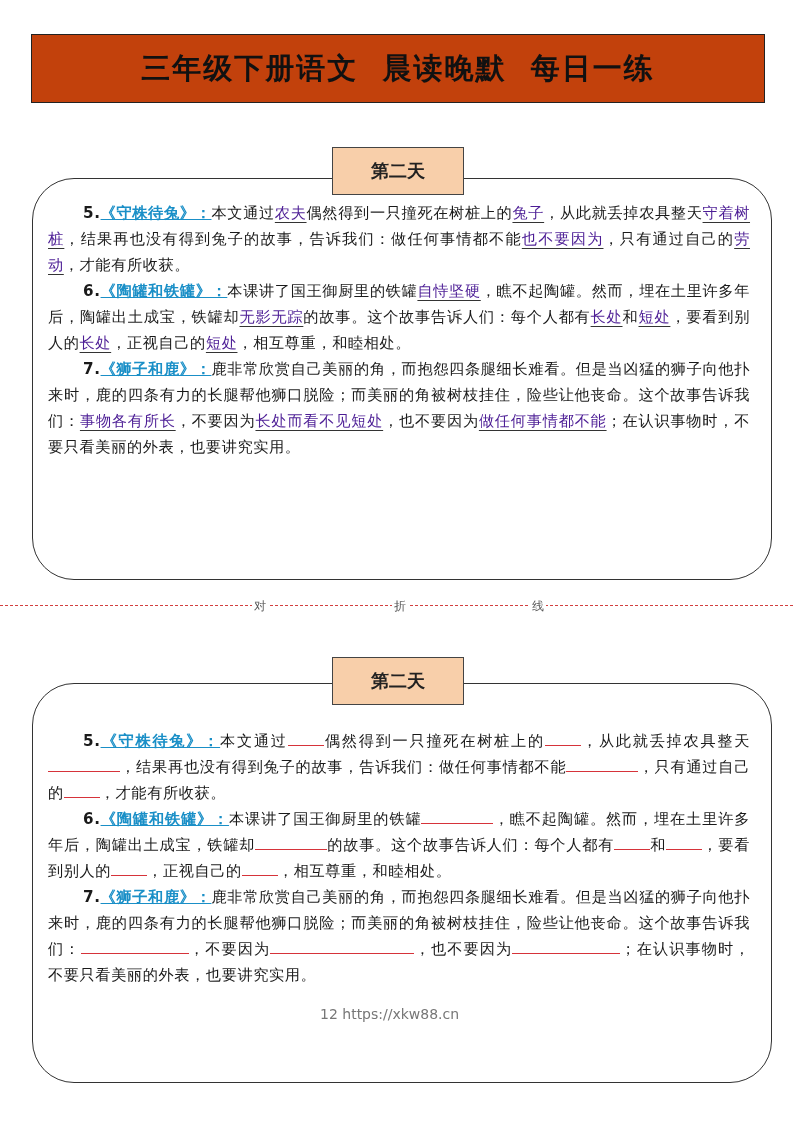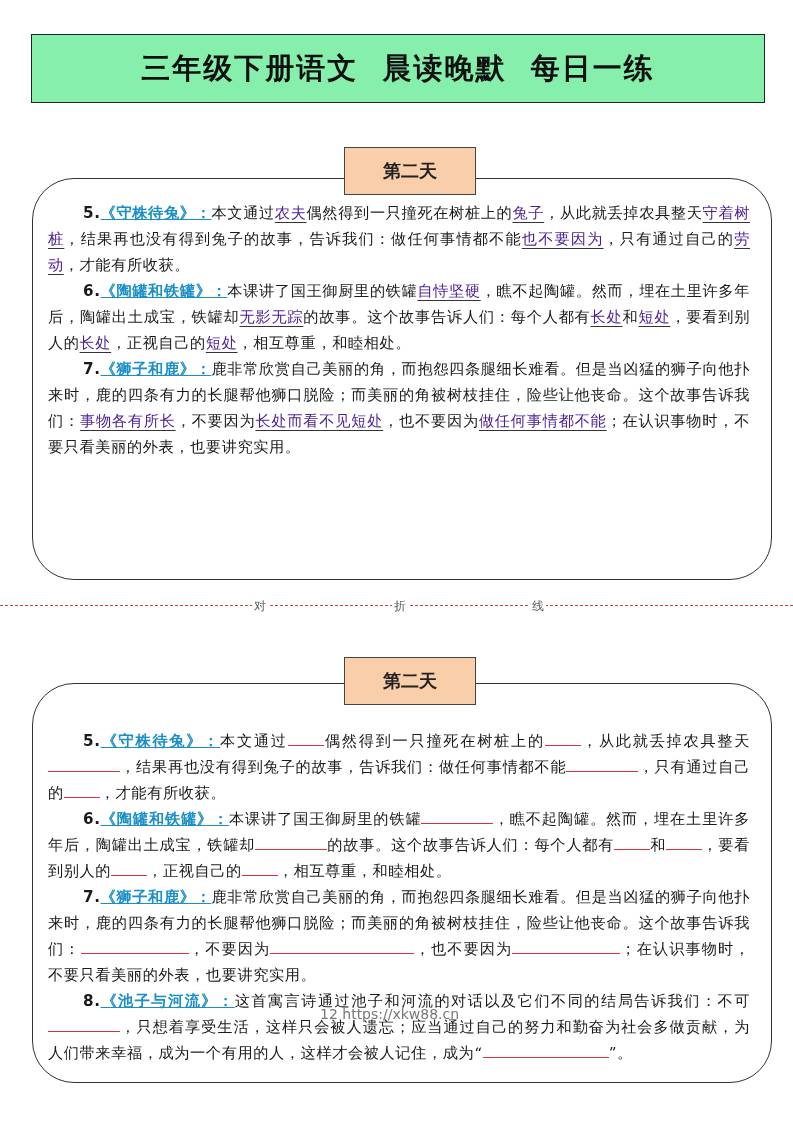--- a/index.html
+++ b/index.html
@@ -1,27 +1,27 @@
 <!DOCTYPE html>
 <html><head>
 <meta charset="utf-8">
 <style>
   html, body { margin:0; padding:0; background:#ffffff; }
   body { width:793px; height:1122px; position:relative; overflow:hidden;
          font-family:"DejaVu Serif", "Liberation Serif", serif; color:#1a1a1a; }
   .banner { position:absolute; left:31px; top:34px; width:734px; height:69px;
-            background:#86efac; border:1px solid #222; box-sizing:border-box;
+            background:#c2410c; border:1px solid #222; box-sizing:border-box;
             display:flex; align-items:center; justify-content:center; }
   .banner-title { font-family:"DejaVu Sans", sans-serif; font-weight:bold; font-size:29px;
                   letter-spacing:2px; color:#111; white-space:pre; }
   .card { position:absolute; left:32px; width:740px; border:1.3px solid #333;
           border-radius:42px; box-sizing:border-box; background:#fff; }
   .card1 { top:178px; height:402px; }
   .card2 { top:683px; height:400px; }
-  .day-tab { position:absolute; left:344px; width:132px; height:48px;
+  .day-tab { position:absolute; left:332px; width:132px; height:48px;
              background:#f8cfaa; border:1px solid #444; box-sizing:border-box;
              display:flex; align-items:center; justify-content:center;
              font-family:"DejaVu Sans", sans-serif; font-weight:bold; font-size:18px; color:#222; z-index:2; }
   .tab1 { top:147px; }
   .tab2 { top:657px; }
   .content { position:absolute; left:48px; width:702px; font-size:15.2px; line-height:26px;
              text-align:justify; letter-spacing:0.6px; }
   .content1 { top:200px; }
   .content2 { top:728px; }
   .para { margin:0; text-indent:35px; }
@@ -55,16 +55,15 @@
 <span class="fold-label" style="left:252px">对</span>
 <span class="fold-label" style="left:392px">折</span>
 <span class="fold-label" style="left:530px">线</span>
 
 <div class="day-tab tab2">第二天</div>
 <div class="card card2"></div>
 <div class="content content2">
     <p class="para"><span class="num">5.</span><span class="ttl">《守株待兔》：</span><span>本文通过</span><span class="blank" style="width: 36px;"></span><span>偶然得到一只撞死在树桩上的</span><span class="blank" style="width: 36px;"></span><span>，从此就丢掉农具整天</span><span class="blank" style="width: 72px;"></span><span>，结果再也没有得到兔子的故事，告诉我们：做任何事情都不能</span><span class="blank" style="width: 72px;"></span><span>，只有通过自己的</span><span class="blank" style="width: 36px;"></span><span>，才能有所收获。</span></p>
     <p class="para"><span class="num">6.</span><span class="ttl">《陶罐和铁罐》：</span><span>本课讲了国王御厨里的铁罐</span><span class="blank" style="width: 72px;"></span><span>，瞧不起陶罐。然而，埋在土里许多年后，陶罐出土成宝，铁罐却</span><span class="blank" style="width: 72px;"></span><span>的故事。这个故事告诉人们：每个人都有</span><span class="blank" style="width: 36px;"></span><span>和</span><span class="blank" style="width: 36px;"></span><span>，要看到别人的</span><span class="blank" style="width: 36px;"></span><span>，正视自己的</span><span class="blank" style="width: 36px;"></span><span>，相互尊重，和睦相处。</span></p>
     <p class="para"><span class="num">7.</span><span class="ttl">《狮子和鹿》：</span><span>鹿非常欣赏自己美丽的角，而抱怨四条腿细长难看。但是当凶猛的狮子向他扑来时，鹿的四条有力的长腿帮他狮口脱险；而美丽的角被树枝挂住，险些让他丧命。这个故事告诉我们：</span><span class="blank" style="width: 108px;"></span><span>，不要因为</span><span class="blank" style="width: 144px;"></span><span>，也不要因为</span><span class="blank" style="width: 108px;"></span><span>；在认识事物时，不要只看美丽的外表，也要讲究实用。</span></p>
-    <p class="para"><span class="num">8.</span><span class="ttl">《池子与河流》：</span><span>这首寓言诗通过池子和河流的对话以及它们不同的结局告诉我们：不可</span><span class="blank" style="width: 72px;"></span><span>，只想着享受生活，这样只会被人遗忘；应当通过自己的努力和勤奋为社会多做贡献，为人们带来幸福，成为一个有用的人，这样才会被人记住，成为“</span><span class="blank" style="width: 126px;"></span><span>”。</span></p>
   </div>
 
 <div class="footer">12 https://xkw88.cn</div>
 
 </body></html>

